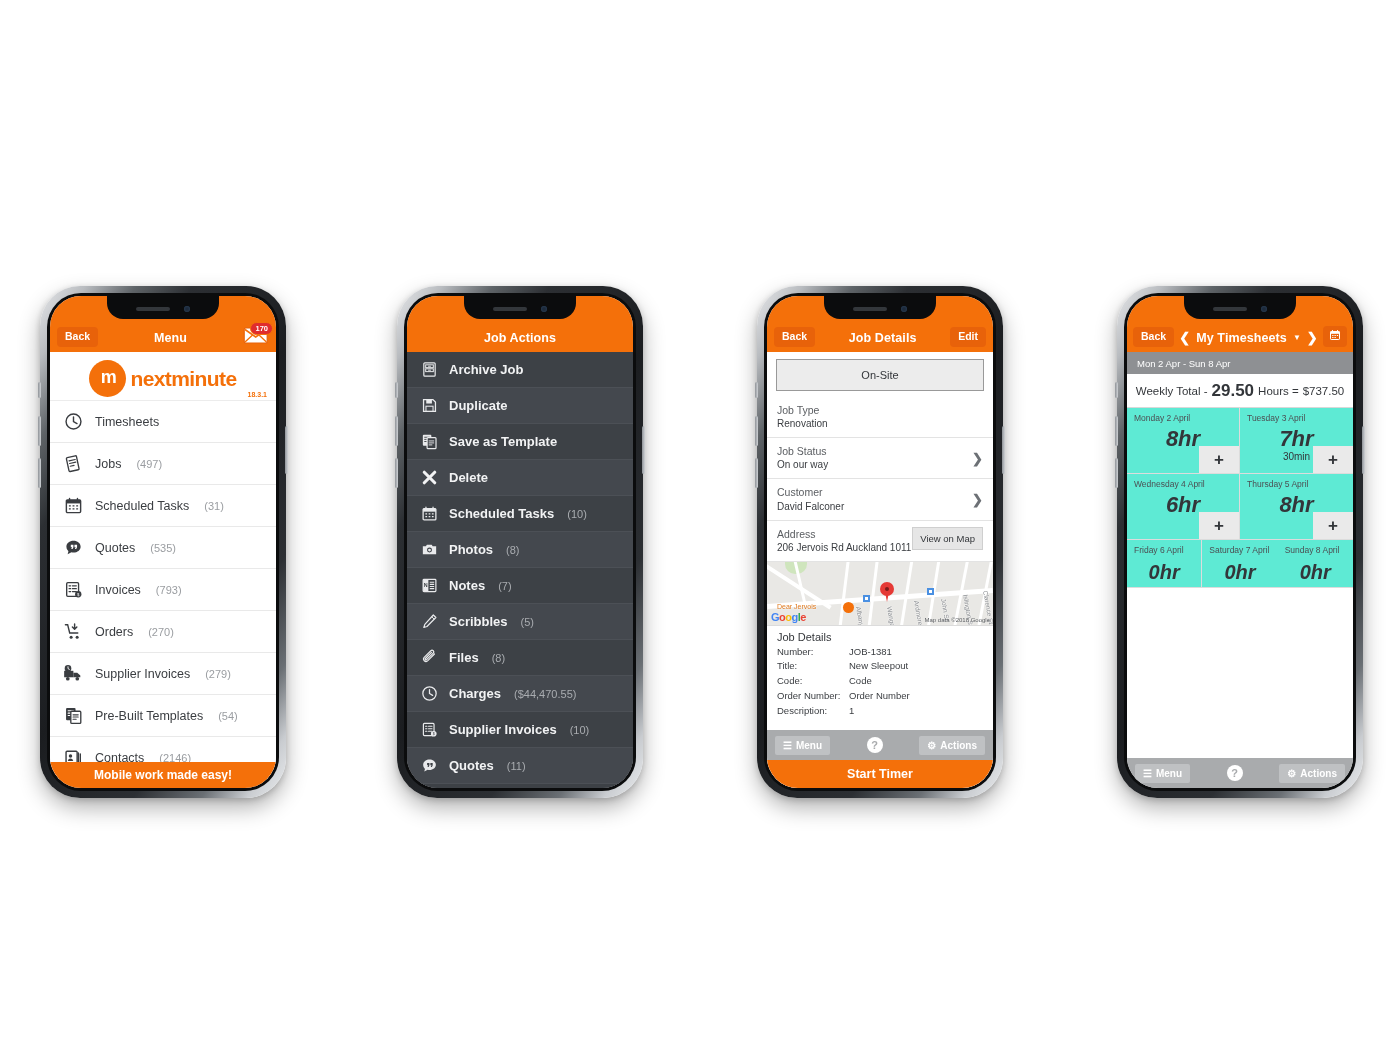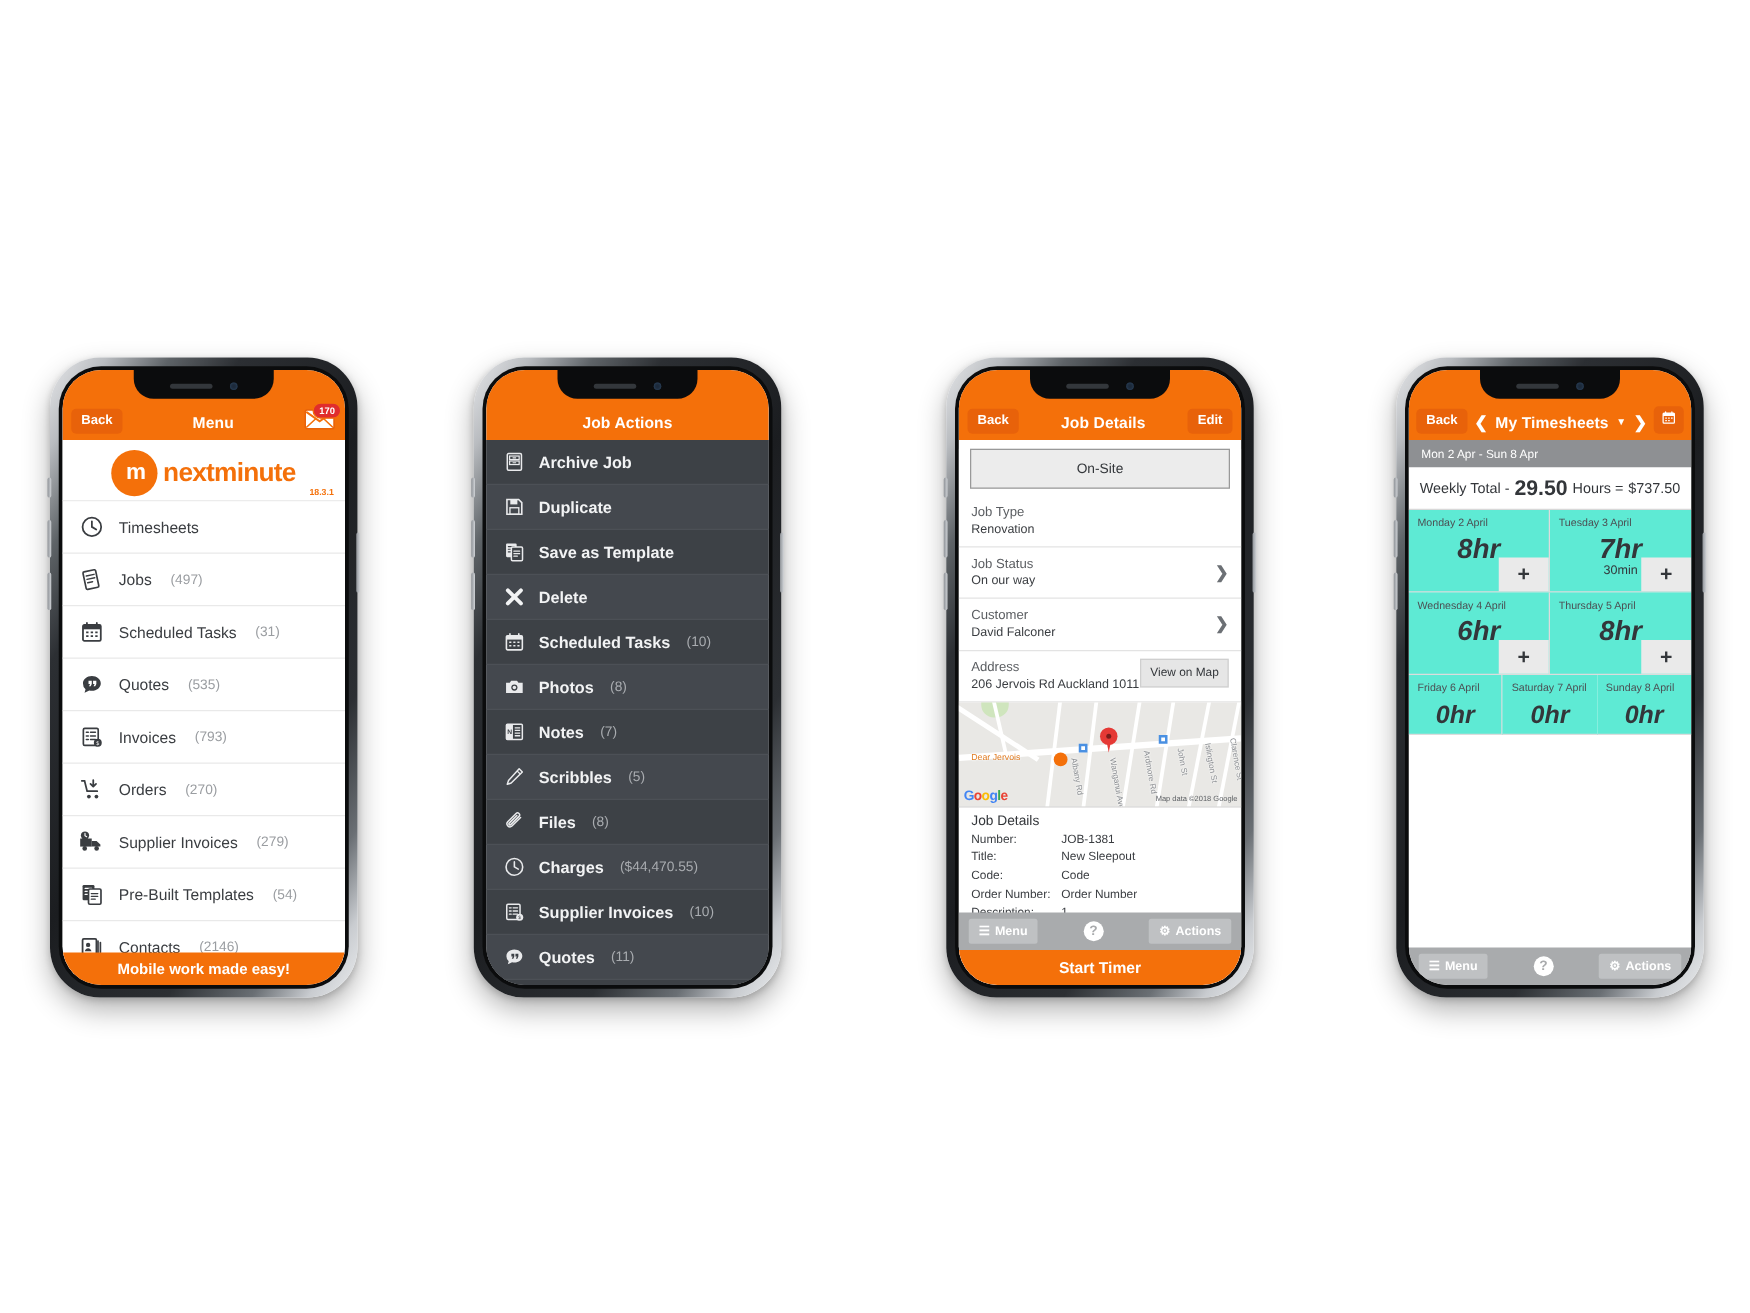--- a/index.html
+++ b/index.html
@@ -139,21 +139,21 @@
     position:relative;
   }
   .detail-row .k { font-size:10.5px; color:#5a5d61; line-height:1.35; }
   .detail-row .v { font-size:10px; color:#3a3d41; line-height:1.4; }
   .chev { position:absolute; right:10px; top:50%; transform:translateY(-50%); color:#6c7075; font-size:13px; font-weight:bold; }
   .addr-row { display:flex; align-items:flex-start; justify-content:space-between; }
   .map-btn { background:#e6e6e6; border:1px solid #cfcfcf; font-size:9.5px; color:#33363a; padding:5px 7px; white-space:nowrap; }
 
   
   .map {
-    position:relative; height:84px; background:#e9e8e5; overflow:hidden;
+    position:relative; height:64px; background:#e9e8e5; overflow:hidden;
     border-bottom:1px solid #dcdcdc;
   }
   .map .road { position:absolute; background:#fff; }
   .map .greenpatch { position:absolute; background:#cfe5bd; }
   .map .poi {
     position:absolute; color:#e07a1f; font-size:7px; white-space:nowrap;
     text-shadow:0 0 2px #fff,0 0 2px #fff;
   }
   .map .poidot { position:absolute; width:11px; height:11px; border-radius:50%; background:#f4700a; }
   .map .stlbl {
@@ -390,21 +390,21 @@
             <span class="menu-label">Contacts</span>
             <span class="menu-count">(2146)</span>
           </div>
         </div>
 
         <div class="bottom-banner">Mobile work made easy!</div>
       </div>
     </div>
   </div>
 
-  <div class="phone" style="left:379px; top:286px;">
+  <div class="phone" style="left:397px; top:286px;">
     <span class="btn-side btn-left-1"></span>
     <span class="btn-side btn-left-2"></span>
     <span class="btn-side btn-left-3"></span>
     <span class="btn-side btn-right-1"></span>
     <div class="phone-inner-ring">
       <div class="screen">
         <div class="notch">
           <span class="speaker"></span>
           <span class="cam"></span>
         </div>

